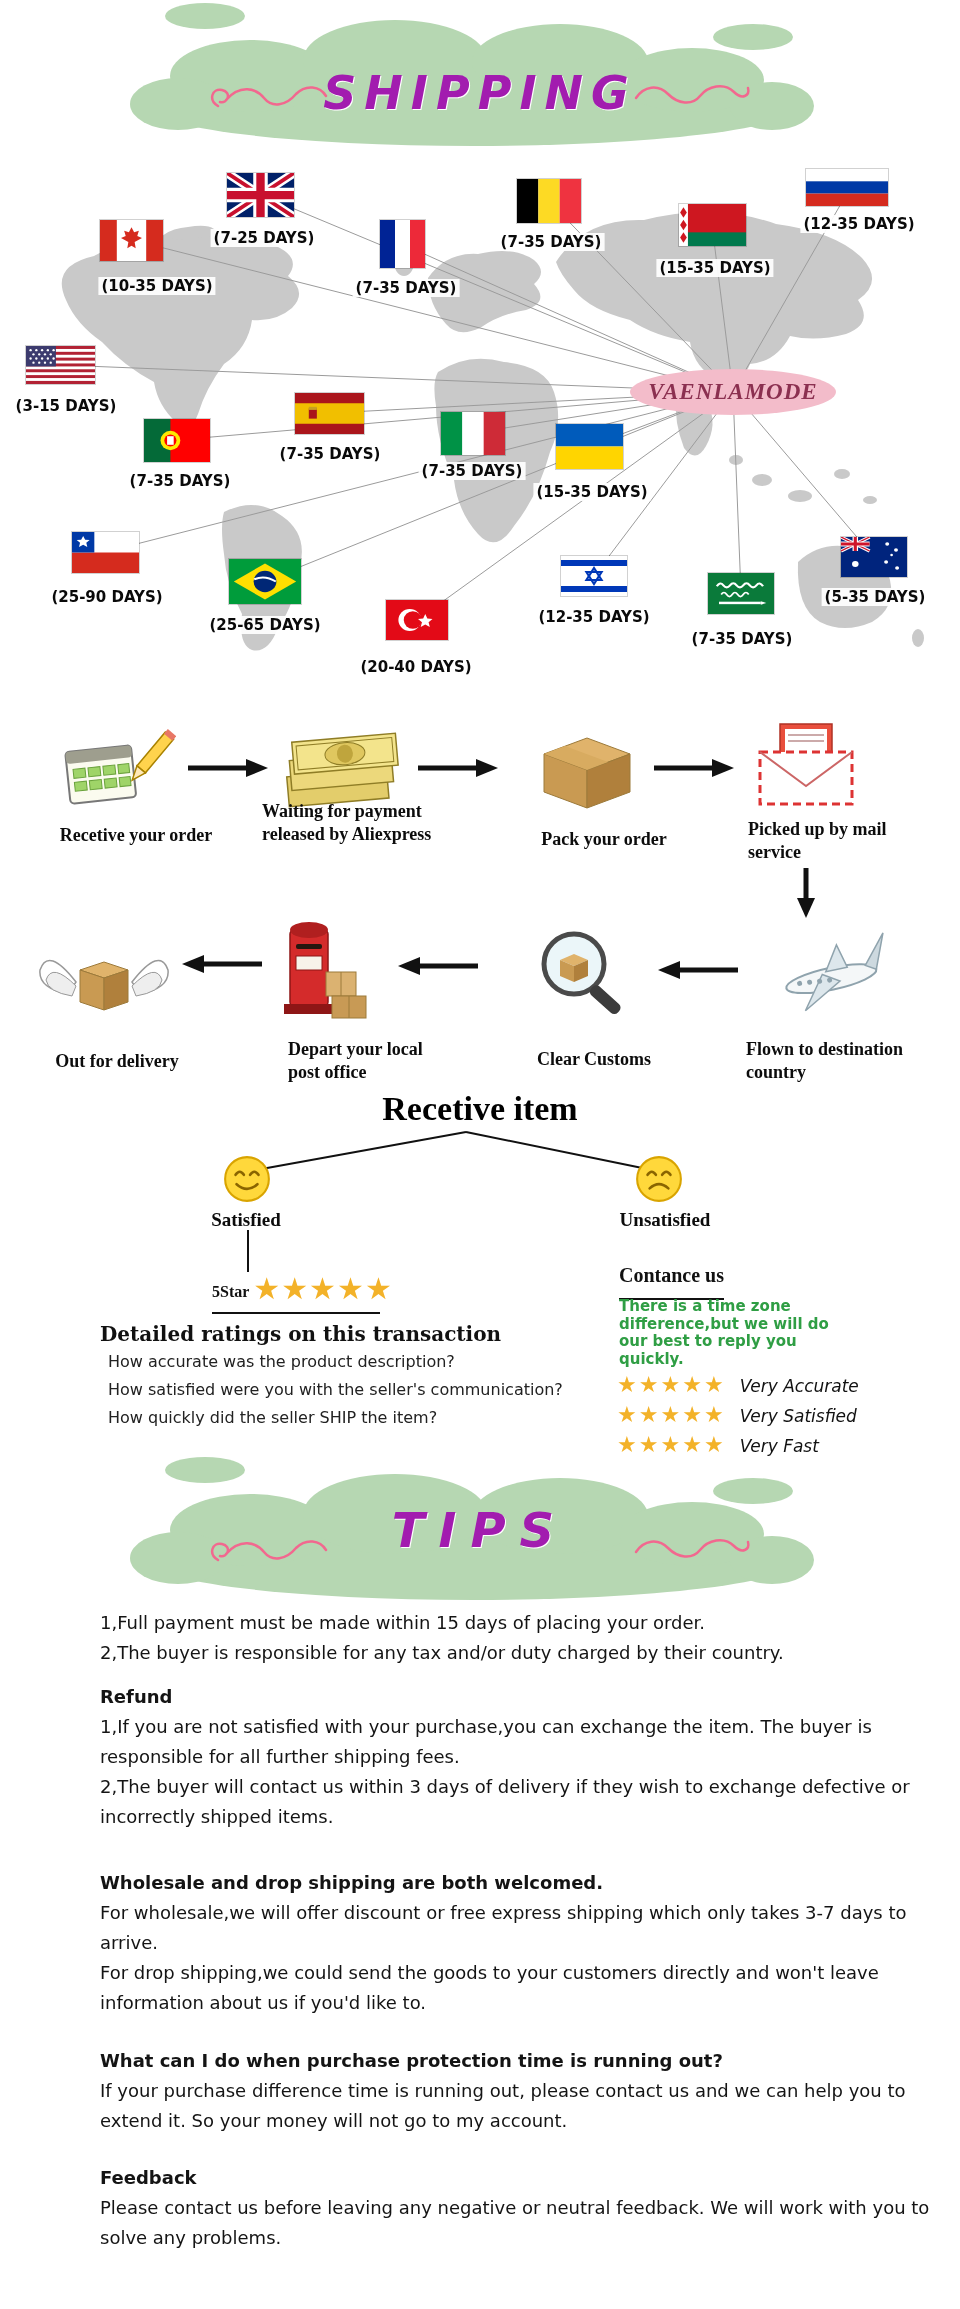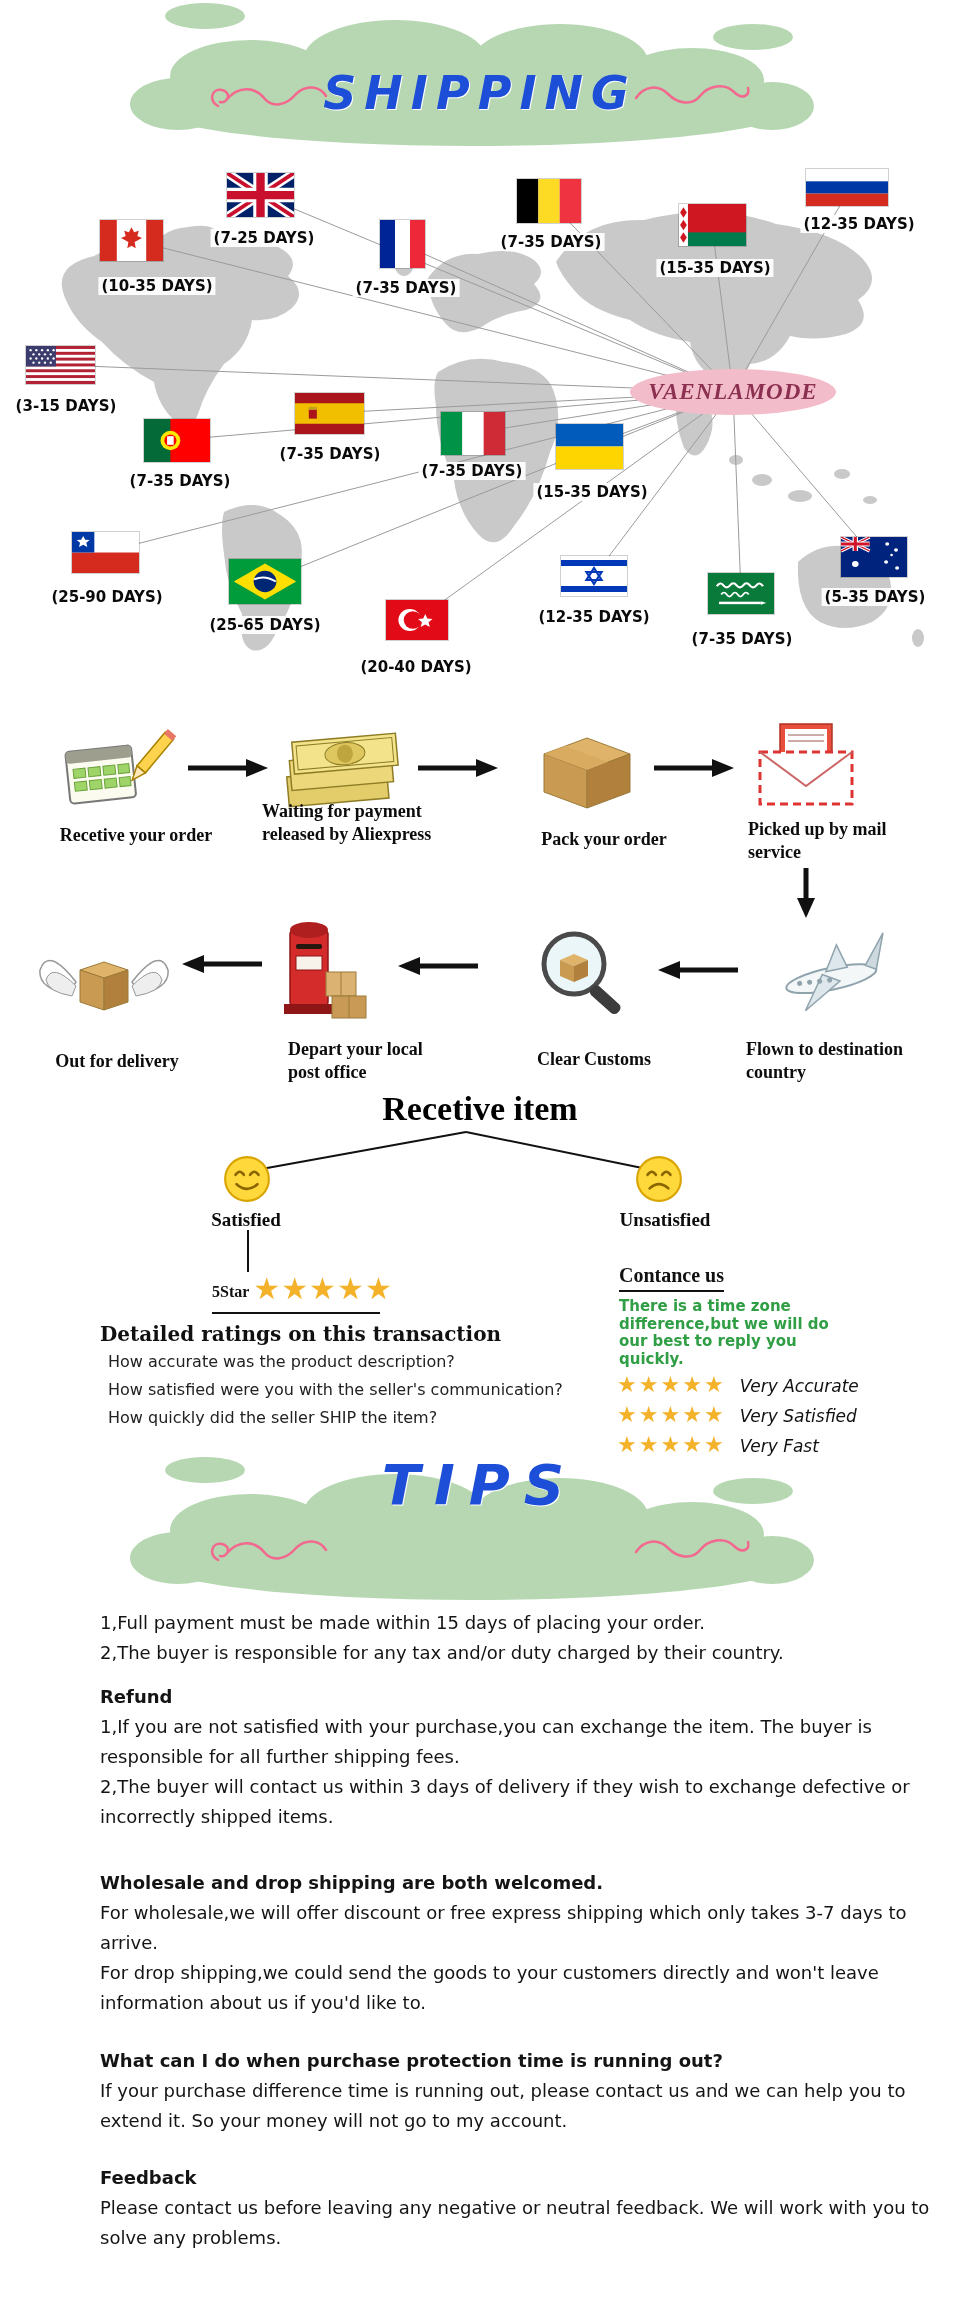--- a/index.html
+++ b/index.html
@@ -5,21 +5,21 @@
   * { margin:0; padding:0; box-sizing:border-box; }
   html,body { background:#fff; }
   body {
     position:relative; width:960px; height:2309px; overflow:hidden;
     font-family:"DejaVu Sans", sans-serif; color:#111;
   }
   .abs { position:absolute; }
   .banner-title {
     position:absolute; width:100%; text-align:center;
     font-family:"DejaVu Sans", sans-serif; font-style:italic; font-weight:bold;
-    color:#1d4ed8; text-shadow:1px 1px 0 #fff;
+    color:#a21caf; text-shadow:1px 1px 0 #fff;
   }
   .flag { position:absolute; box-shadow:0 0 0 1px rgba(0,0,0,.18); background:#fff; }
   .flag svg { display:block; width:100%; height:100%; }
   .days {
     position:absolute; transform:translateX(-50%);
     font-weight:bold; font-size:15px; white-space:nowrap;
     background:rgba(255,255,255,.92); padding:0 3px; color:#0a0a0a;
   }
   .brand-oval {
     position:absolute; display:flex; align-items:center; justify-content:center;
@@ -518,40 +518,40 @@
   <span class="serif-bold" style="font-size:16px;padding-bottom:3px">5Star</span>
   <span class="stars-big" style="margin-left:4px">★★★★★</span>
 </div>
 <div class="hline" style="left:212px;top:1312px;width:168px;height:2px"></div>
 
 <div class="abs serif-bold" style="left:100px;top:1322px;font-size:20px;font-family:'DejaVu Serif',serif">Detailed ratings on this transaction</div>
 <div class="question" style="left:108px;top:1352px">How accurate was the product description?</div>
 <div class="question" style="left:108px;top:1380px">How satisfied were you with the seller's communication?</div>
 <div class="question" style="left:108px;top:1408px">How quickly did the seller SHIP the item?</div>
 
-<div class="abs serif-bold" style="left:619px;top:1264px;font-size:20px;border-bottom:2px solid #111;padding-bottom:3px;display:inline-block">Contance us</div>
+<div class="abs serif-bold" style="left:619px;top:1264px;font-size:20px;border-bottom:2px solid #111;padding-bottom:11px;display:inline-block">Contance us</div>
 <div class="green-note" style="left:619px;top:1298px">There is a time zone difference,but we will do our best to reply you quickly.</div>
 
 <div class="rating-row" style="left:617px;top:1374px">
   <span class="stars-small">★★★★★</span>
   <span class="rating-label">Very Accurate</span>
 </div>
 <div class="rating-row" style="left:617px;top:1404px">
   <span class="stars-small">★★★★★</span>
   <span class="rating-label">Very Satisfied</span>
 </div>
 <div class="rating-row" style="left:617px;top:1434px">
   <span class="stars-small">★★★★★</span>
   <span class="rating-label">Very Fast</span>
 </div>
 
 <svg class="abs" style="left:0;top:1448px" width="960" height="170" viewBox="0 0 960 170">
     <use href="#cloud-shape"></use>
   </svg>
-<div class="banner-title" style="top:1452px;font-size:56px;letter-spacing:14px">TIPS</div>
+<div class="banner-title" style="top:1502px;font-size:48px;letter-spacing:14px">TIPS</div>
 
 <div class="tips-text">
   <div>
     <p>1,Full payment must be made within 15 days of placing your order.</p>
     <p>2,The buyer is responsible for any tax and/or duty charged by their country.</p>
   </div>
   <div style="margin-top:14px">
     <div class="tip-h">Refund</div>
     <p>1,If you are not satisfied with your purchase,you can exchange the item. The buyer is responsible for all further shipping fees.</p>
     <p>2,The buyer will contact us within 3 days of delivery if they wish to exchange defective or incorrectly shipped items.</p>

